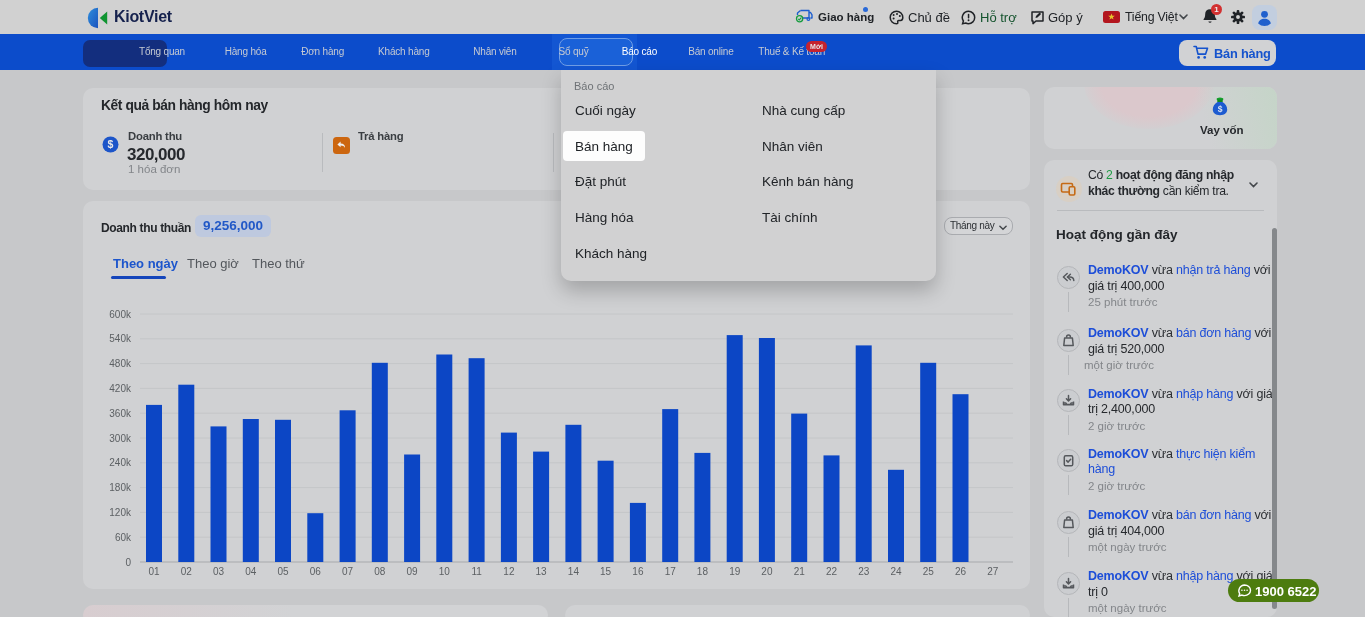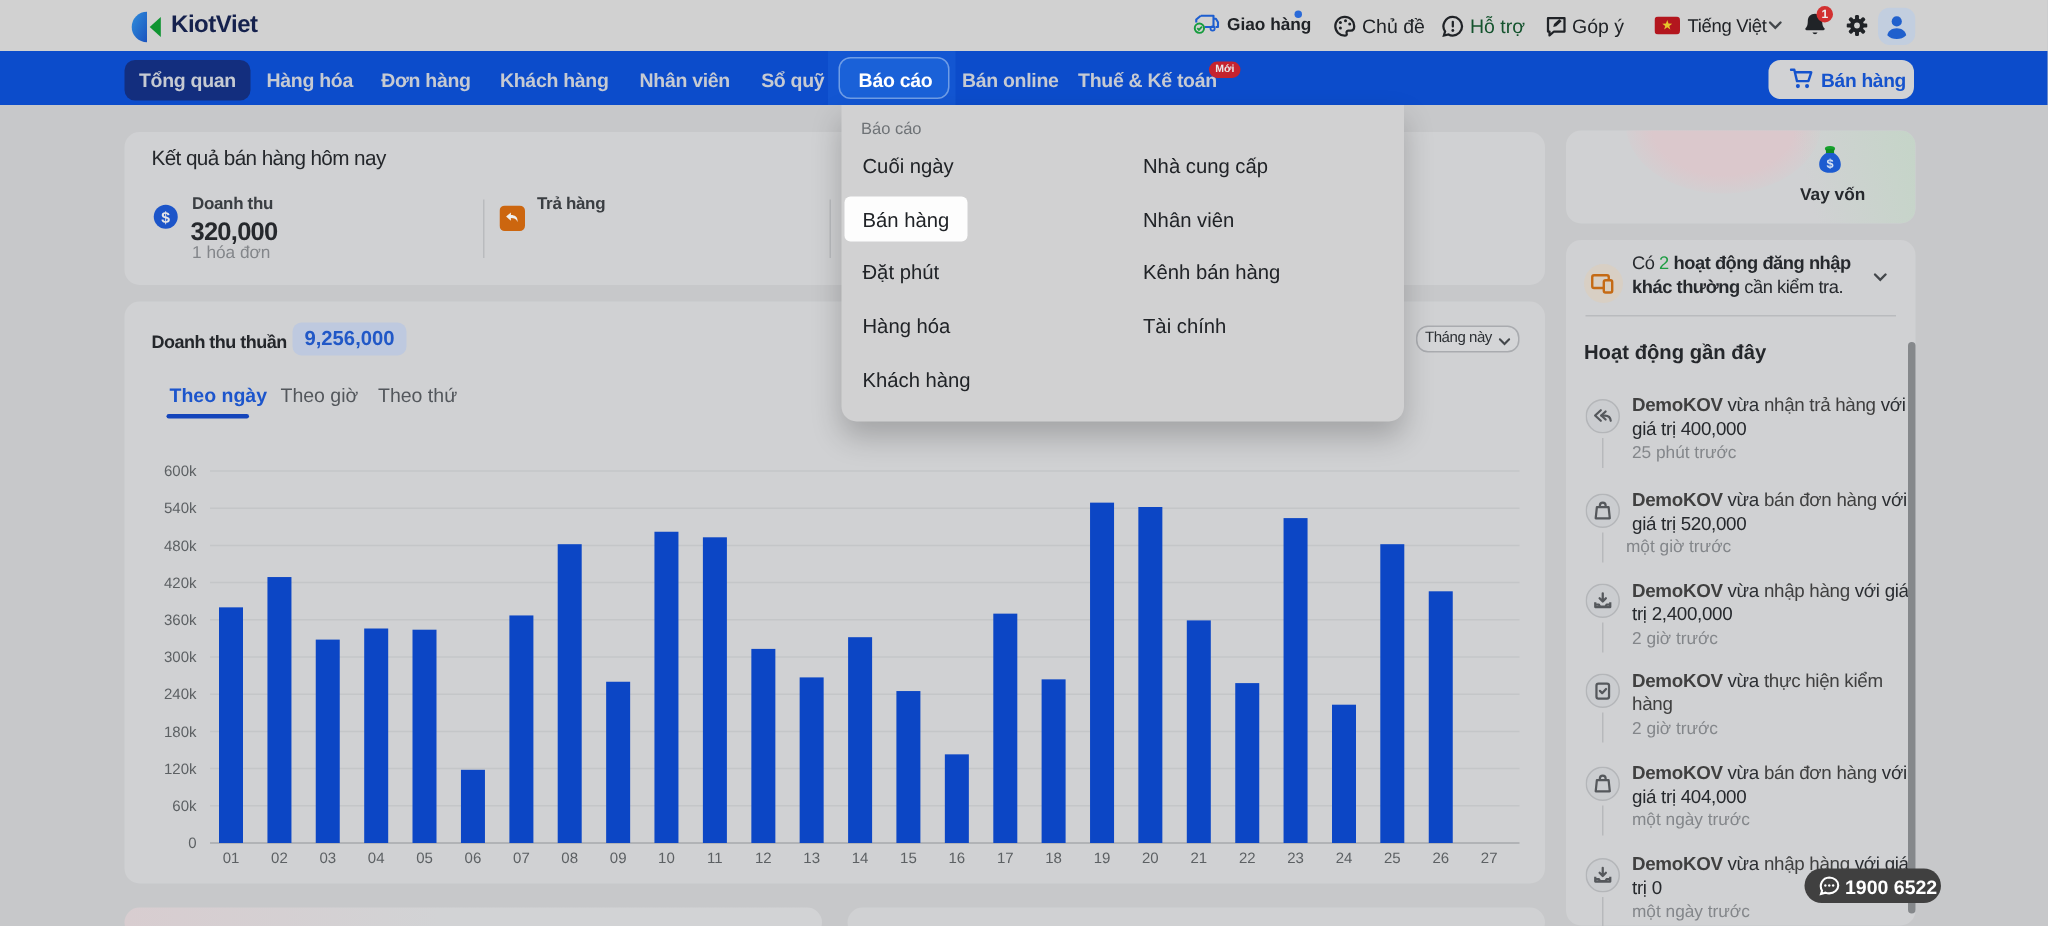--- a/index.html
+++ b/index.html
@@ -1,18 +1,18 @@
 <!DOCTYPE html>
 <html><head><meta charset="utf-8"><style>
 *{margin:0;padding:0;box-sizing:border-box}
 html,body{width:1365px;height:617px;overflow:hidden;background:#c7c8ca;
 font-family:"Liberation Sans",sans-serif;-webkit-font-smoothing:antialiased}
 .card{position:absolute;background:#d0d1d3;border-radius:10px}
-.navi{position:absolute;top:46px;width:120px;text-align:center;font-size:13px;letter-spacing:-0.2px;font-weight:bold;color:#c6cad2;white-space:nowrap}
-.blu{color:#404040}
+.navi{position:absolute;top:46px;width:120px;text-align:right;font-size:10px;letter-spacing:-0.2px;font-weight:normal;color:#c6cad2;white-space:nowrap}
+.blu{color:#1d4ed8}
 .bold{font-weight:bold}
 .dk{color:#26292d}
 </style></head><body>
 <div style="position:absolute;left:0px;top:0px;width:1365px;height:34px;background:#d1d1d1"></div>
 <svg width="36" height="24" viewBox="0 0 36 24" style="position:absolute;left:85px;top:6px">
     <defs>
       <linearGradient id="lg1" x1="0" y1="0" x2="1" y2="1">
         <stop offset="0" stop-color="#2f8edc"></stop>
         <stop offset="1" stop-color="#1a53be"></stop>
       </linearGradient>
@@ -100,21 +100,21 @@
 <svg width="16" height="15" viewBox="0 0 16 15" style="position:absolute;left:1193px;top:45px">
     <path d="M1 1.5h2.2l1.8 7.6h7.6l1.9-5.9H4" fill="none" stroke="#1553cd" stroke-width="1.6" stroke-linejoin="round" stroke-linecap="round"></path>
     <circle cx="5.6" cy="12.4" r="1.35" fill="#1553cd"></circle>
     <circle cx="11.7" cy="12.4" r="1.35" fill="#1553cd"></circle>
   </svg>
 <div style="position:absolute;left:1214px;top:46px;font-size:12.8px;letter-spacing:-0.2px;font-weight:bold;color:#1553cd;white-space:nowrap">Bán hàng</div>
 <div class="card" style="left:83px;top:88px;width:947px;height:102px"></div>
 <div class="card" style="left:83px;top:201px;width:947px;height:388px"></div>
 <div class="card" style="left:83px;top:605px;width:465px;height:20px;background:linear-gradient(90deg,#d8cdd0 0%,#d2d3d5 45%)"></div>
 <div class="card" style="left:565px;top:605px;width:465px;height:20px"></div>
-<div style="position:absolute;left:101px;top:98px;font-size:13.8px;letter-spacing:-0.4px;font-weight:normal;color:#24272b">Kết quả bán hàng hôm nay</div>
+<div style="position:absolute;left:101px;top:98px;font-size:13.8px;letter-spacing:-0.4px;font-weight:bold;color:#24272b">Kết quả bán hàng hôm nay</div>
 <svg width="17" height="17" viewBox="0 0 17 17" style="position:absolute;left:102px;top:136px">
     <circle cx="8.5" cy="8.5" r="8" fill="#1c55c9"></circle>
     <text x="8.5" y="12.4" text-anchor="middle" font-size="10.5" font-weight="bold" fill="#e8e8e8" font-family="Liberation Sans">$</text>
   </svg>
 <div style="position:absolute;left:128px;top:130px;font-size:11.3px;letter-spacing:-0.2px;font-weight:bold;color:#3a3e42">Doanh thu</div>
 <div style="position:absolute;left:127px;top:145px;font-size:17px;letter-spacing:-0.5px;font-weight:bold;color:#26292d">320,000</div>
 <div style="position:absolute;left:128px;top:163px;font-size:11.5px;color:#83868a">1 hóa đơn</div>
 <div style="position:absolute;left:322px;top:133px;width:1px;height:39px;background:#b9bbbe"></div>
 <svg width="17" height="17" viewBox="0 0 17 17" style="position:absolute;left:333px;top:137px">
     <rect width="17" height="17" rx="3.5" fill="#cc660f"></rect>
@@ -290,20 +290,20 @@
 <div style="position:absolute;z-index:31;left:563px;top:131px;width:82px;height:30px;border-radius:4px;background:#fdfdfd"></div>
 <div style="position:absolute;z-index:32;left:575px;top:103px;font-size:13.5px;color:#202327">Cuối ngày</div>
 <div style="position:absolute;z-index:32;left:575px;top:138.7px;font-size:13.5px;color:#202327">Bán hàng</div>
 <div style="position:absolute;z-index:32;left:575px;top:174.4px;font-size:13.5px;color:#202327">Đặt phút</div>
 <div style="position:absolute;z-index:32;left:575px;top:210.1px;font-size:13.5px;color:#202327">Hàng hóa</div>
 <div style="position:absolute;z-index:32;left:575px;top:245.8px;font-size:13.5px;color:#202327">Khách hàng</div>
 <div style="position:absolute;z-index:32;left:762px;top:103px;font-size:13.5px;color:#202327">Nhà cung cấp</div>
 <div style="position:absolute;z-index:32;left:762px;top:138.7px;font-size:13.5px;color:#202327">Nhân viên</div>
 <div style="position:absolute;z-index:32;left:762px;top:174.4px;font-size:13.5px;color:#202327">Kênh bán hàng</div>
 <div style="position:absolute;z-index:32;left:762px;top:210.1px;font-size:13.5px;color:#202327">Tài chính</div>
-<div style="position:absolute;left:1203px;top:579px;width:91px;height:23px;border-radius:12px;background:#404040">
+<div style="position:absolute;left:1228px;top:579px;width:91px;height:23px;border-radius:12px;background:#4d7c0f">
     <svg width="15" height="14" viewBox="0 0 15 14" style="position:absolute;left:9px;top:4.5px">
       <path d="M7.5 1a6 5.3 0 0 1 0 10.6c-.9 0-1.8-.2-2.5-.5L2 12l.7-2.2A5.8 5.8 0 0 1 7.5 1z" fill="none" stroke="#fff" stroke-width="1.4"></path>
       <circle cx="4.9" cy="6.3" r=".8" fill="#fff"></circle>
       <circle cx="7.5" cy="6.3" r=".8" fill="#fff"></circle>
       <circle cx="10.1" cy="6.3" r=".8" fill="#fff"></circle>
     </svg>
     <div style="position:absolute;left:27px;top:4.5px;font-size:13px;font-weight:bold;color:#fff;white-space:nowrap">1900 6522</div>
   </div>
 </body></html>

